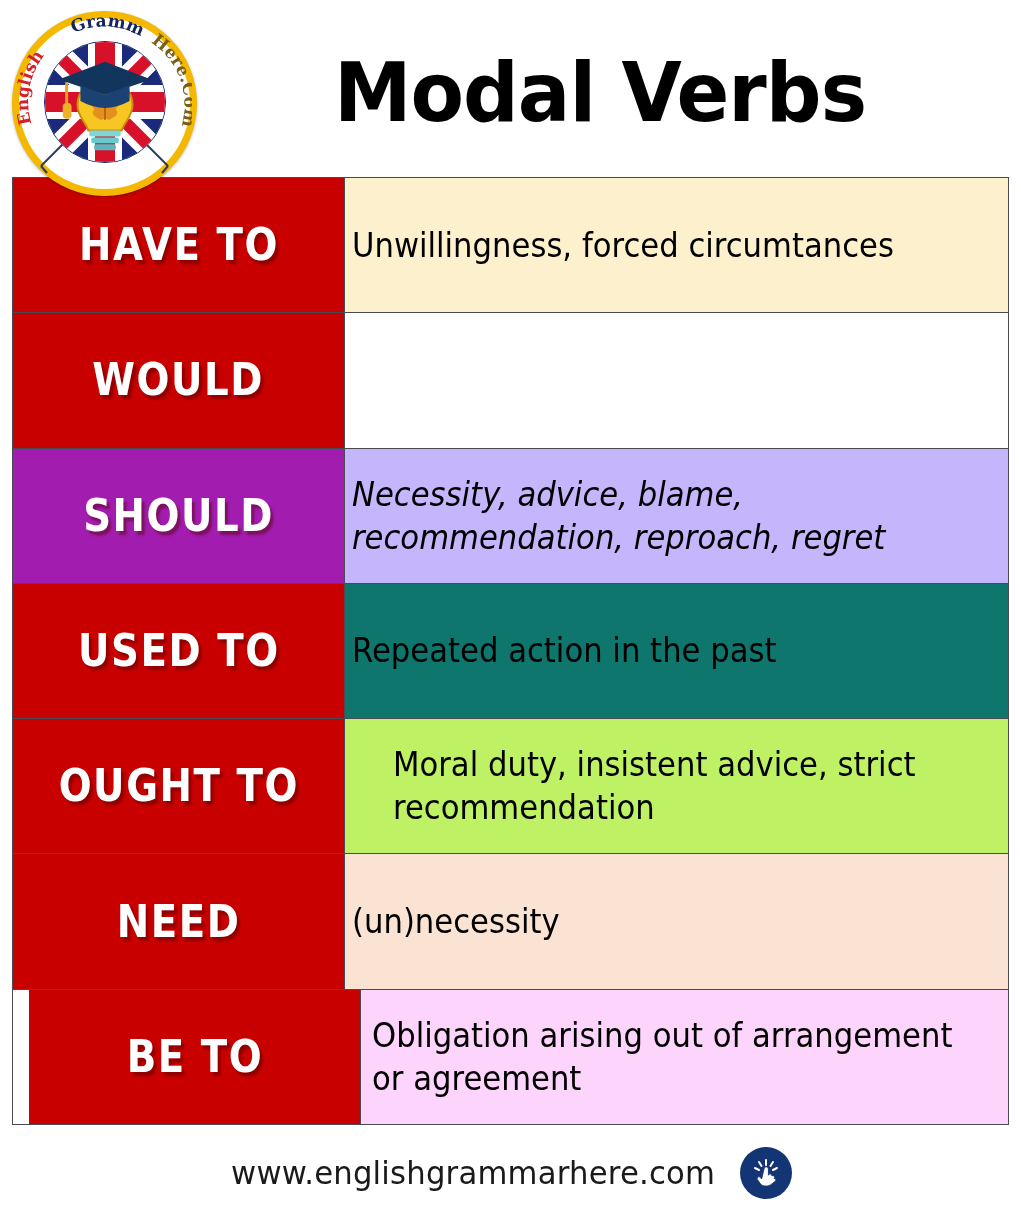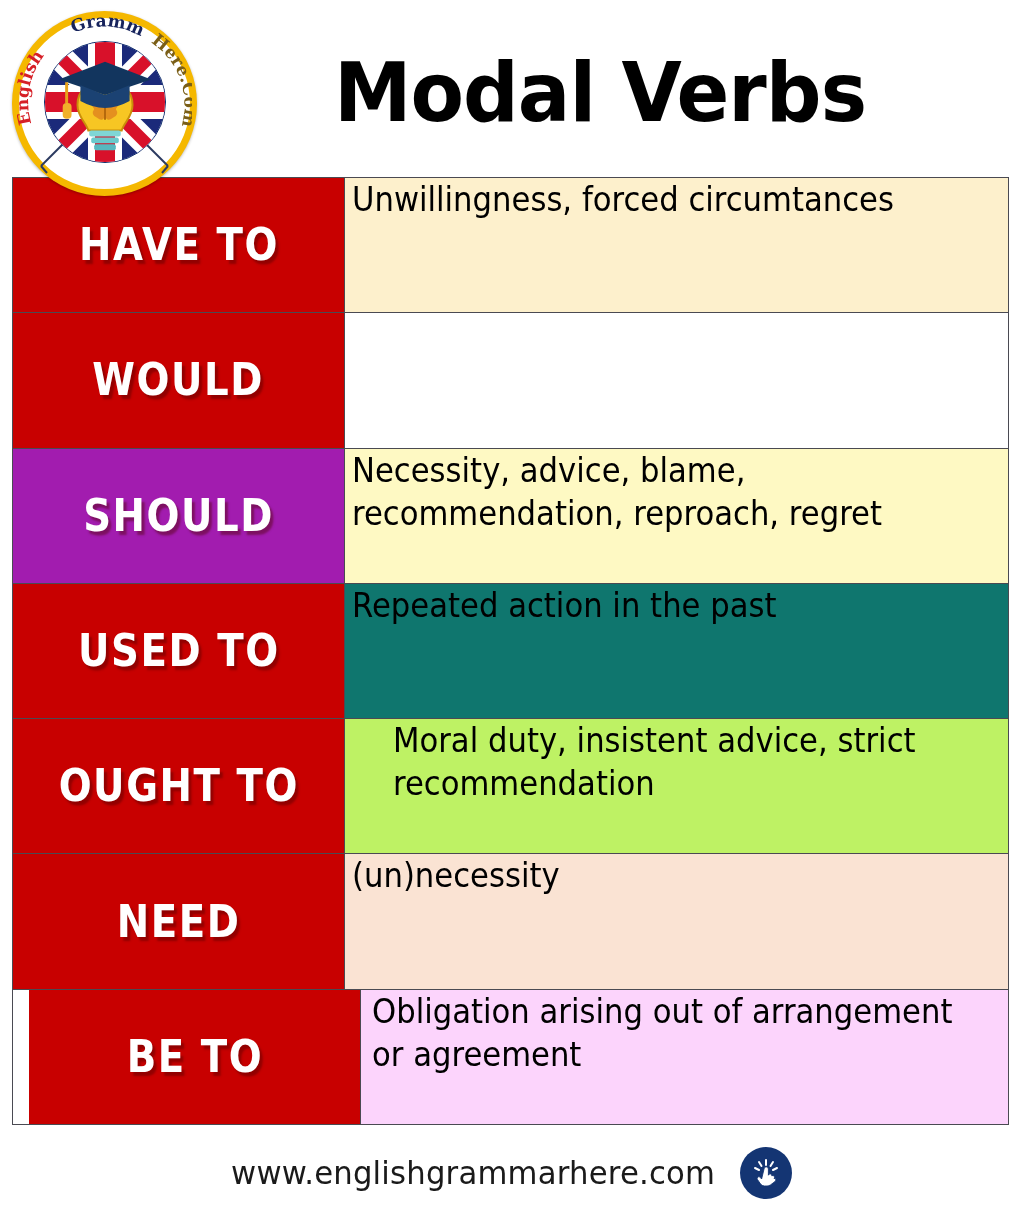--- a/index.html
+++ b/index.html
@@ -157,21 +157,21 @@
     white-space: nowrap;
     text-align: center;
     text-shadow: 3px 3px 2px rgba(80,0,0,.45);
     transform: scaleY(1.18) scaleX(1.02);
   }
 
   .cell-meaning {
     flex: 1 1 auto;
     box-sizing: border-box;
     display: flex;
-    align-items: flex-start;
+    align-items: center;
     padding: 0 10px 0 7px;
     overflow: hidden;
   }
   .meaning-text {
     font-family: "DejaVu Sans", sans-serif;
     font-size: 33px;
     line-height: 43px;
     color: #000000;
     transform: scaleX(0.93);
     transform-origin: left center;
@@ -295,21 +295,21 @@
   <div class="row">
     <div class="cell-modal" style="background: rgb(200, 0, 0);">
       <span class="modal-text" style="color: rgb(255, 255, 255);">WOULD</span>
     </div>
   </div>
 
   <div class="row">
     <div class="cell-modal" style="background: #a21caf;">
       <span class="modal-text" style="color: rgb(255, 255, 255);">SHOULD</span>
     </div>
-    <div class="cell-meaning" style="background: #fef9c3;">
+    <div class="cell-meaning" style="background: #c4b5fd; font-style: italic;">
       <span class="meaning-text">Necessity, advice, blame, recommendation, reproach, regret</span>
     </div>
   </div>
 
   <div class="row">
     <div class="cell-modal" style="background: rgb(200, 0, 0);">
       <span class="modal-text" style="color: rgb(255, 255, 255);">USED TO</span>
     </div>
     <div class="cell-meaning" style="background: #0f766e;">
       <span class="meaning-text">Repeated action in the past</span>

